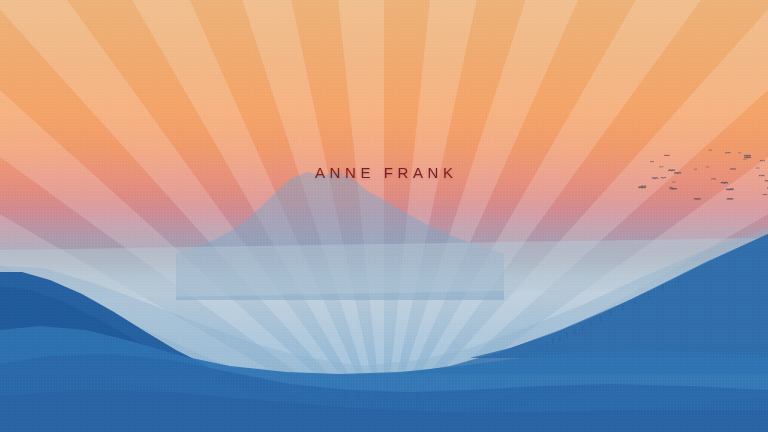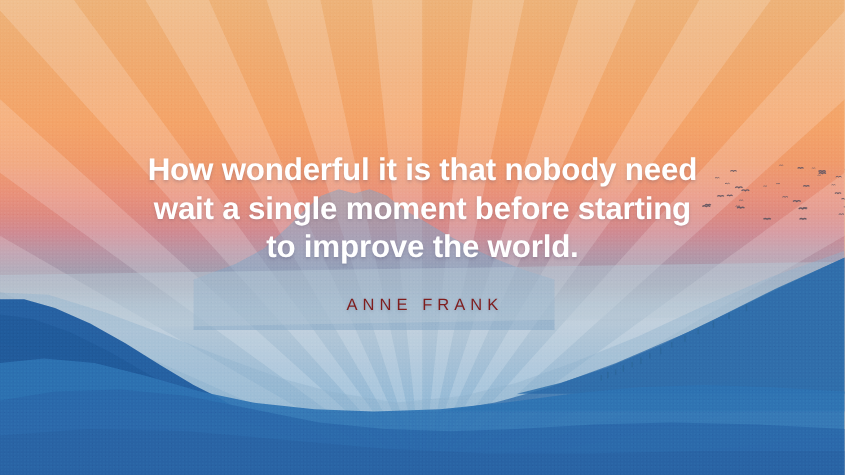--- a/index.html
+++ b/index.html
@@ -213,21 +213,16 @@
           <path d="M672.0 182.2 q0.9 -0.8 1.8 0 q0.9 -0.8 1.8 0" stroke="#6b5a63" stroke-width="0.64" fill="none"></path>
           <path d="M726.8 199.4 q1.6 -1.5 3.2 0 q1.6 -1.5 3.2 0" stroke="#6b5a63" stroke-width="1.14" fill="none"></path>
           <path d="M705.5 167.1 q0.9 -0.8 1.8 0 q0.9 -0.8 1.8 0" stroke="#6b5a63" stroke-width="0.62" fill="none"></path>
         </g>
     </svg>
   </div>
 
   <div class="grain"></div>
 
   <div class="text-block">
-    <p class="quote-text">
-      <span class="qline">How wonderful it is that nobody need</span>
-      <span class="qline">wait a single moment before starting</span>
-      <span class="qline">to improve the world.</span>
-    </p>
     <p class="attribution">ANNE FRANK</p>
   </div>
 
 </div>
 
 </body></html>

